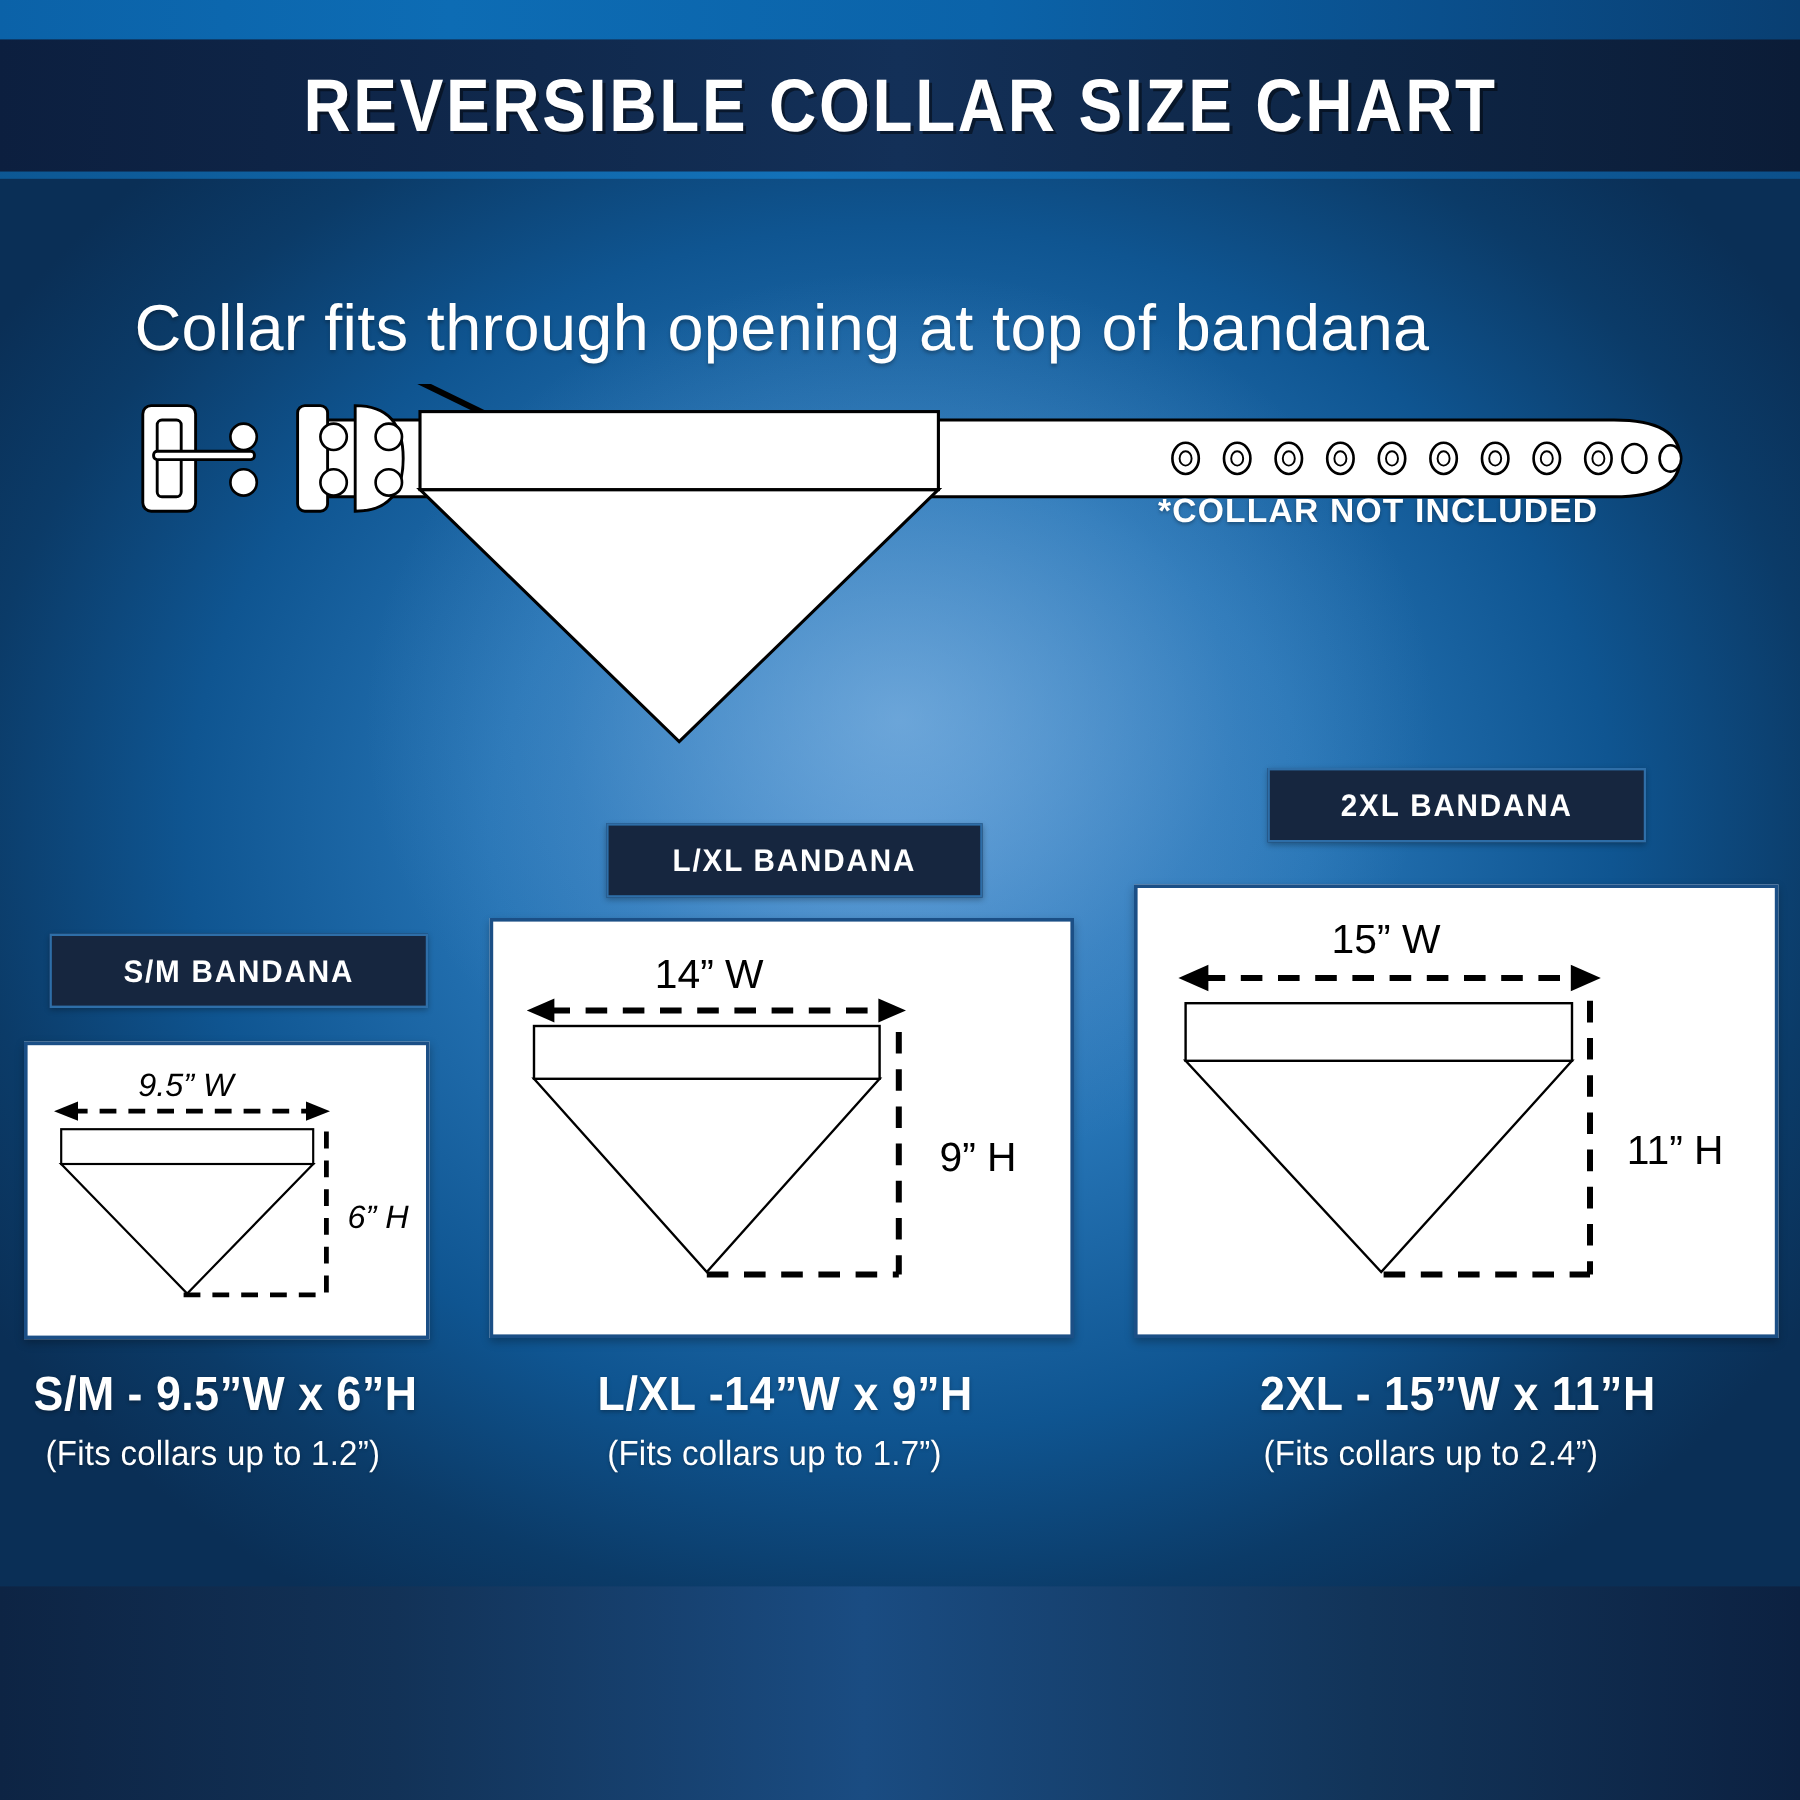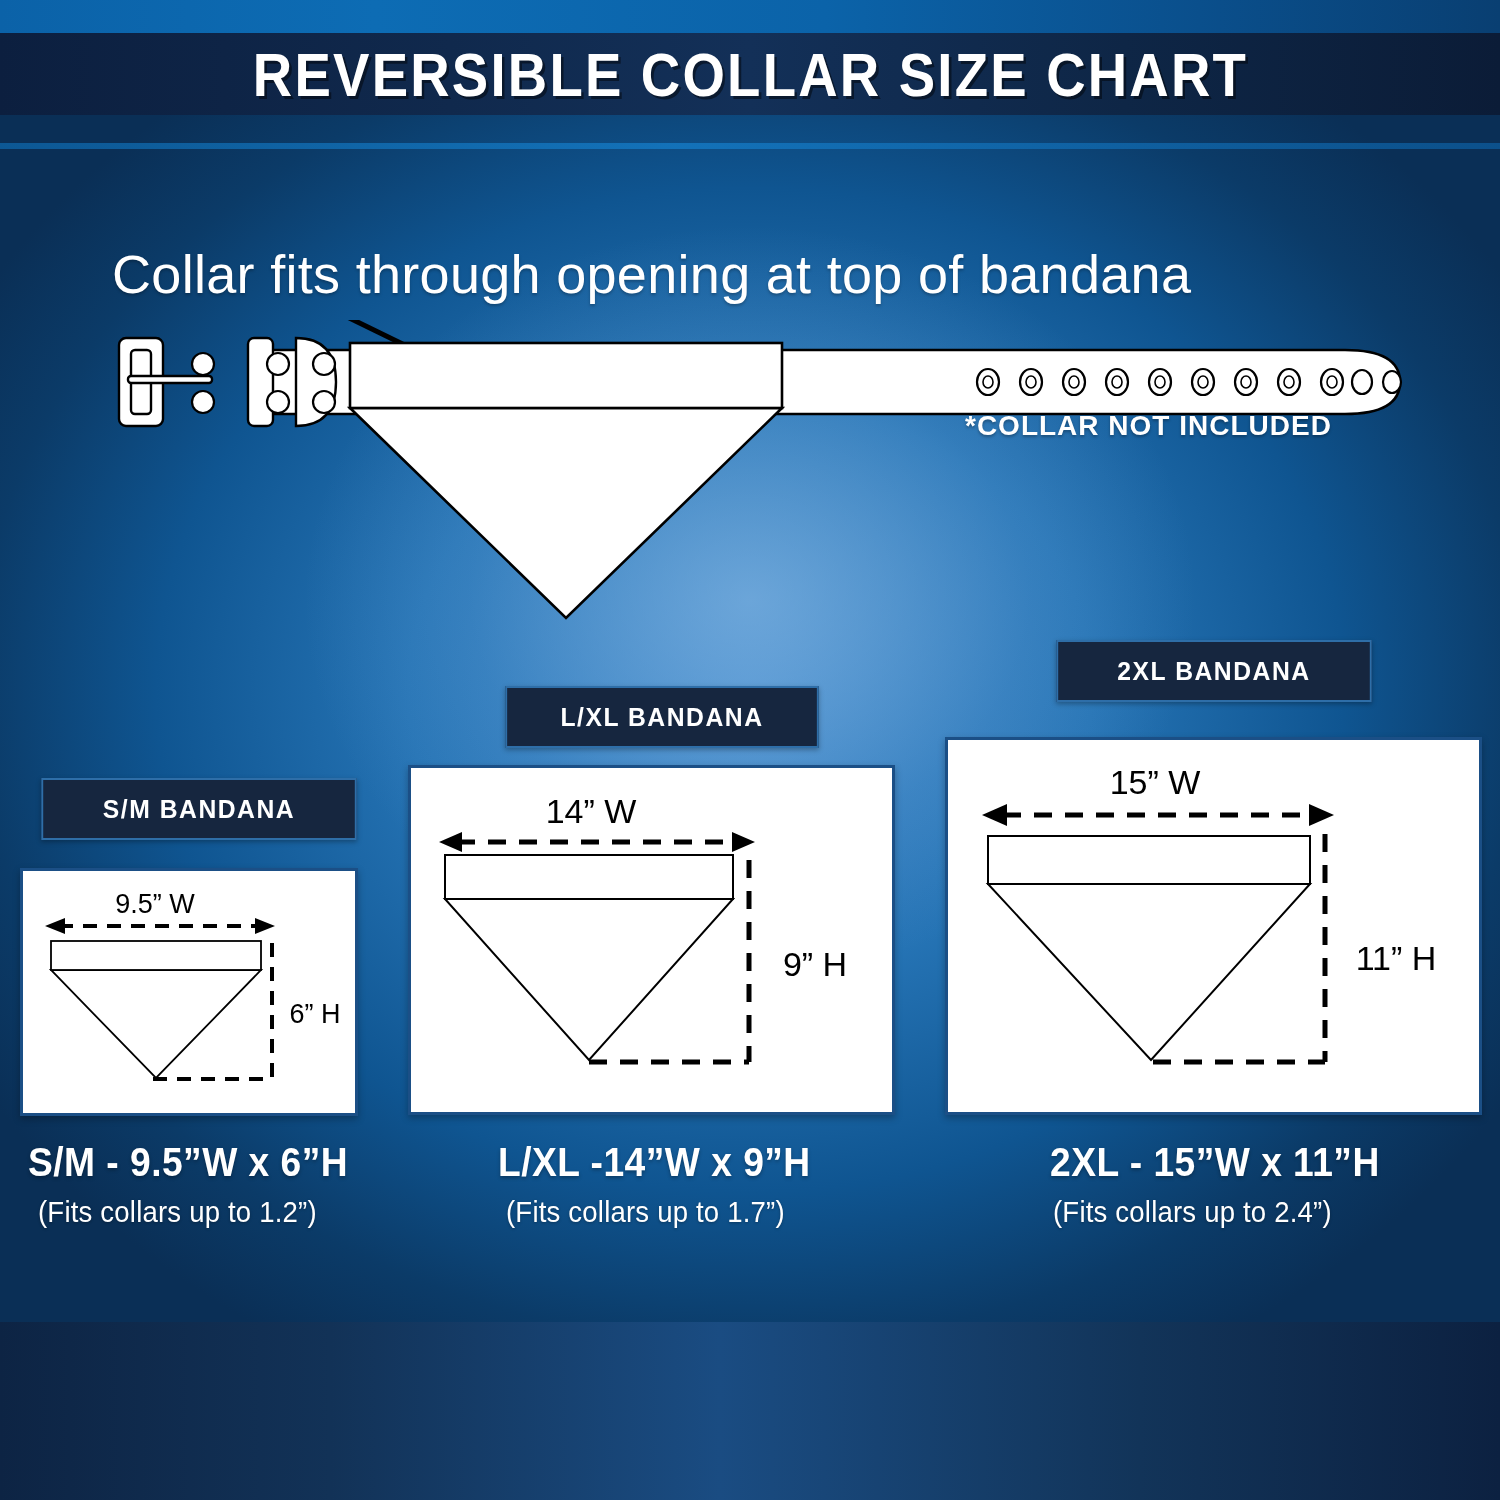--- a/index.html
+++ b/index.html
@@ -21,21 +21,21 @@
   
   #top-sliver {
     position: absolute;
     left: 0; top: 0;
     width: 1500px; height: 33px;
     background: linear-gradient(to right, #0b62a8 0%, #0d6cb4 25%, #0b63a9 55%, #0a4f8c 80%, #093f72 100%);
   }
   #header-band {
     position: absolute;
     left: 0; top: 33px;
-    width: 1500px; height: 82px;
+    width: 1500px; height: 110px;
     background: linear-gradient(to right, #0c1f3f 0%, #10294d 30%, #133058 50%, #0e2646 75%, #0b1c37 100%);
     display: flex;
     align-items: center;
     justify-content: center;
   }
   #header-title {
     color: #ffffff;
     font-size: 62px;
     font-weight: bold;
     letter-spacing: 2.5px;
@@ -212,21 +212,21 @@
 
         <rect x="250" y="23" width="432" height="65" fill="#ffffff" stroke="#000000" stroke-width="2.6"></rect>
       </g>
     </svg>
   </div>
 
   <div id="collar-not-included">*COLLAR NOT INCLUDED</div>
 
   <div class="size-card">
     <div class="badge" style="left:33px; top:778px; width:328px; height:58px;">S/M BANDANA</div>
-    <div class="panel" style="left:20px; top:868px; width:338px; height:248px;">
+    <div class="panel" style="left:20px; top:868px; width:338px; height:248px;font-style:italic;">
       <svg width="332" height="242" viewBox="0 0 332 242">
 
         <g>
           <line x1="36" y1="55" x2="238" y2="55" stroke="#000000" stroke-width="4" stroke-dasharray="14,10"></line>
           <polygon points="22,55 42,47 42,63" fill="#000000"></polygon>
           <polygon points="252,55 232,47 232,63" fill="#000000"></polygon>
         </g>
 
         <g>
           <line x1="249" y1="72" x2="249" y2="208" stroke="#000000" stroke-width="4" stroke-dasharray="14,10"></line>

